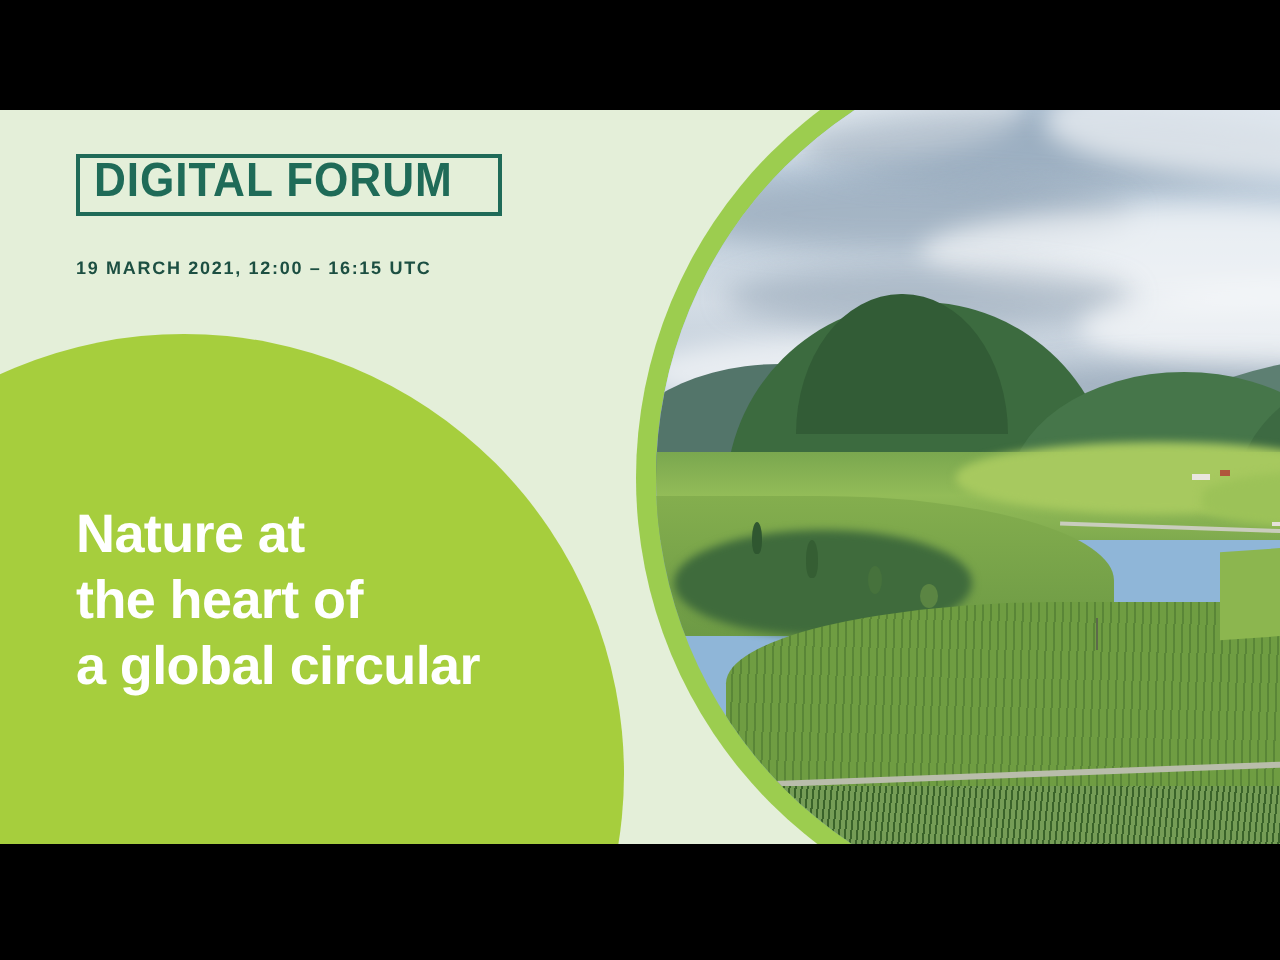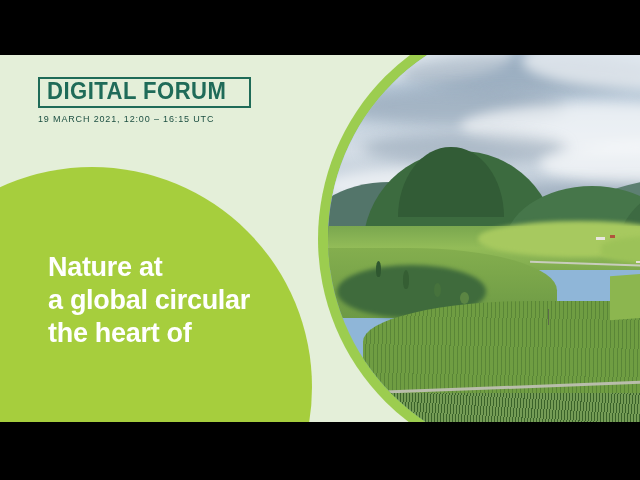--- a/index.html
+++ b/index.html
@@ -31,32 +31,32 @@
 
   
   .ridge{position:absolute;border-radius:50% 50% 0 0 / 100% 100% 0 0;}
   .band{position:absolute;}
 
   
   #lime-disc{position:absolute;left:-128px;top:112px;width:440px;height:440px;
              border-radius:50%;background:#a6ce3d;}
 
   
-  #headline{position:absolute;left:48px;top:196px;width:280px;z-index:12;
+  #headline{position:absolute;left:38px;top:196px;width:280px;z-index:12;
             color:#ffffff;font-weight:bold;font-size:27px;line-height:33px;
             letter-spacing:-0.3px;}
   #headline .ln{display:block;white-space:nowrap;}
 
   
   #logo-block{position:absolute;left:38px;top:22px;z-index:14;}
   #logo-box{display:inline-block;border:2.5px solid #1f6b58;padding:0 7px 3px 7px;}
   #logo-text{font-size:24px;font-weight:bold;color:#1f6b58;letter-spacing:0.5px;
              line-height:24px;font-family:"Liberation Sans Narrow","Liberation Sans",sans-serif;
              transform:scaleX(.92);transform-origin:left center;display:inline-block;}
-  #event-date{margin-top:6px;font-size:9px;font-weight:normal;color:#1c4f42;
+  #event-date{margin-top:21px;font-size:9px;font-weight:bold;color:#1c4f42;
               letter-spacing:0.85px;}
 </style>
 </head>
 <body>
 
 <div id="frame">
 
   <div class="bar" id="bar-top"></div>
 
   <div id="slide">
@@ -133,22 +133,22 @@
 
         <div class="band" style="left:50%;top:66%;width:1px;height:16px;background:#5c6b4a;"></div>
 
       </div>
     </div>
 
     <div id="lime-disc"></div>
 
     <div id="headline">
       <span class="ln">Nature at</span>
+      <span class="ln">the heart of</span>
       <span class="ln">a global circular</span>
-      <span class="ln">the heart of</span>
     </div>
 
     <div id="logo-block">
       <div id="logo-box">
         <span id="logo-text">DIGITAL FORUM</span>
       </div>
       <div id="event-date">19 MARCH 2021, 12:00 – 16:15 UTC</div>
     </div>
 
   </div>

